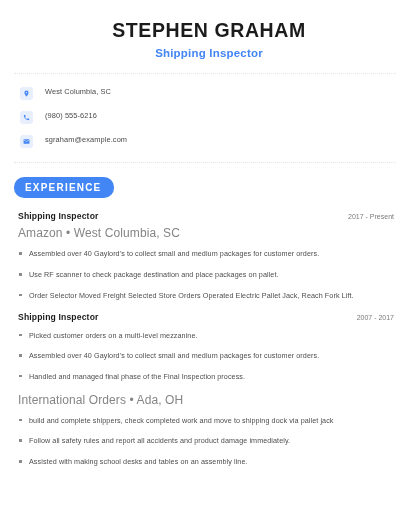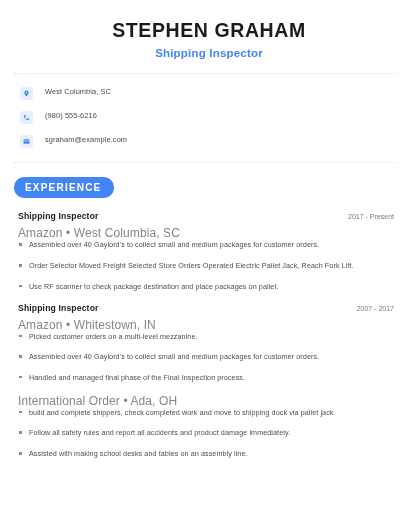--- a/index.html
+++ b/index.html
@@ -114,20 +114,21 @@
     padding-right: 2px;
   }
   .job-org {
     font-size: 12px;
     color: #858585;
     margin-top: 5px;
     letter-spacing: 0.1px;
   }
   .bullets {
     list-style: none;
+    margin-top: 9px;
   }
   .bullet {
     position: relative;
     font-size: 7.2px;
     color: #4d4d4d;
     line-height: 1.35;
     padding-left: 11px;
     margin-bottom: 11px;
     letter-spacing: 0.08px;
   }
@@ -193,40 +194,39 @@
     <div class="experience">
 
       <div class="job">
         <div class="job-head">
           <span class="job-role">Shipping Inspector</span>
           <span class="job-dates">2017 - Present</span>
         </div>
         <div class="job-org">Amazon • West Columbia, SC</div>
         <ul class="bullets">
           <li class="bullet">Assembled over 40 Gaylord's to collect small and medium packages for customer orders.</li>
+          <li class="bullet">Use RF scanner to check package destination and place packages on pallet.</li>
           <li class="bullet">Order Selector Moved Freight Selected Store Orders Operated Electric Pallet Jack, Reach Fork Lift.</li>
-          <li class="bullet">Use RF scanner to check package destination and place packages on pallet.</li>
         </ul>
       </div>
 
       <div class="job">
         <div class="job-head">
           <span class="job-role">Shipping Inspector</span>
           <span class="job-dates">2007 - 2017</span>
         </div>
-        <div class="job-org">Amazon • Whitestown, IN</div>
         <ul class="bullets">
           <li class="bullet">Picked customer orders on a multi-level mezzanine.</li>
           <li class="bullet">Assembled over 40 Gaylord's to collect small and medium packages for customer orders.</li>
           <li class="bullet">Handled and managed final phase of the Final Inspection process.</li>
         </ul>
       </div>
 
       <div class="job">
-        <div class="job-org">International Order • Ada, OH</div>
+        <div class="job-org">International Orders • Ada, OH</div>
         <ul class="bullets">
           <li class="bullet">build and complete shippers, check completed work and move to shipping dock via pallet jack</li>
           <li class="bullet">Follow all safety rules and report all accidents and product damage immediately.</li>
           <li class="bullet">Assisted with making school desks and tables on an assembly line.</li>
 
         </ul>
       </div>
 
     </div>
   </div>

